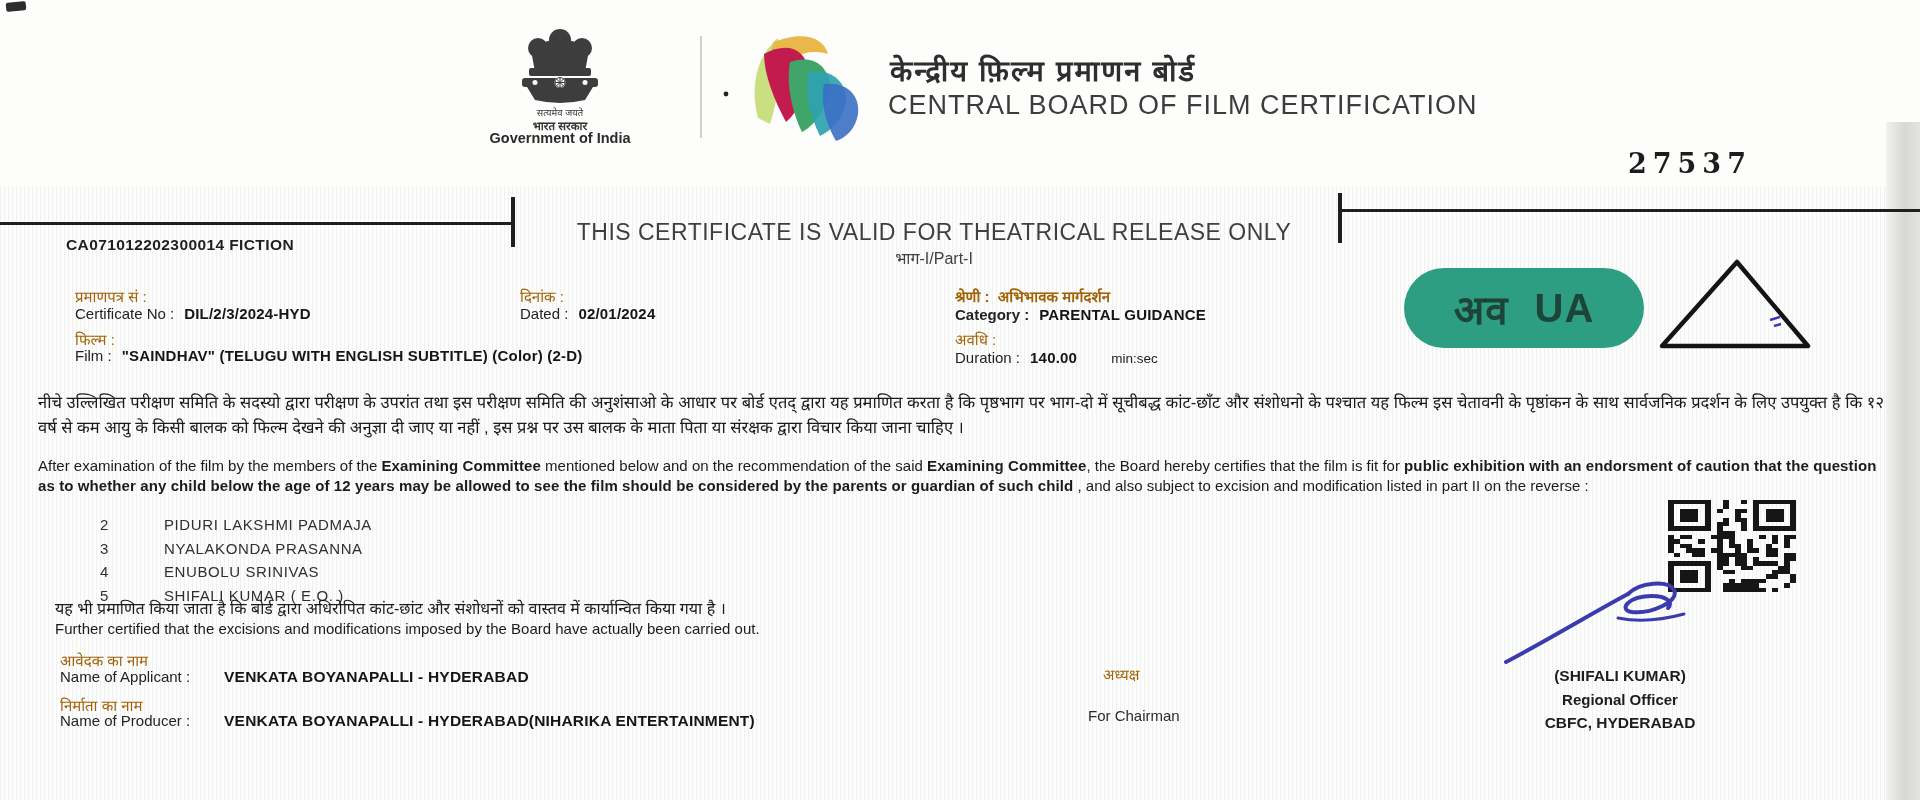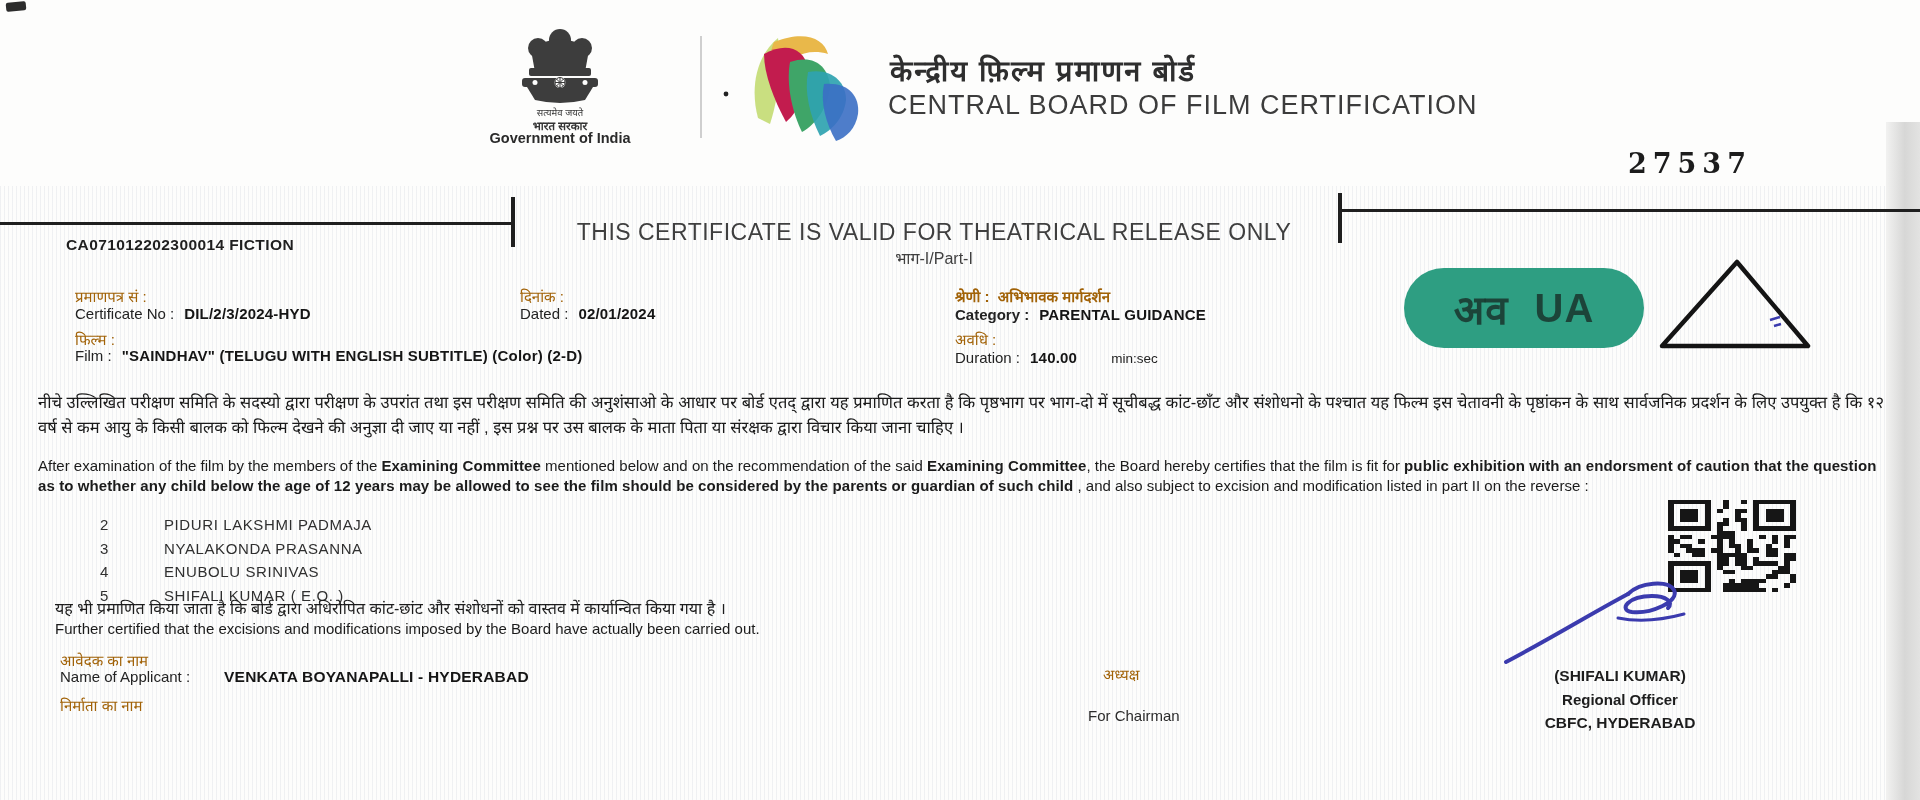--- a/index.html
+++ b/index.html
@@ -409,18 +409,21 @@
       <path d="M130,16 C142,4 170,2 176,12 C182,24 152,36 134,34 C120,32 130,18 154,18 C168,18 176,24 170,30" stroke="#3B3BAE"></path>
       <path d="M120,40 C140,44 164,42 186,36" stroke-width="3" stroke="#3B3BAE"></path>
     </g>
   </svg>
 
   <div id="app-hi" class="abs hi">आवेदक का नाम</div>
   <div id="app-row" class="abs kv">
     <span>Name of Applicant :</span><b>VENKATA BOYANAPALLI - HYDERABAD</b>
   </div>
   <div id="prod-hi" class="abs hi">निर्माता का नाम</div>
+  <div id="prod-row" class="abs kv">
+    <span>Name of Producer :</span><b>VENKATA BOYANAPALLI - HYDERABAD(NIHARIKA ENTERTAINMENT)</b>
+  </div>
   <div id="chair-hi" class="abs hi">अध्यक्ष</div>
   <div id="chair-en" class="abs">For Chairman</div>
   <div id="sign-name" class="abs">(SHIFALI KUMAR)</div>
   <div id="sign-title" class="abs">Regional Officer</div>
   <div id="sign-org" class="abs">CBFC, HYDERABAD</div>
 </div>
 
 </body></html>

